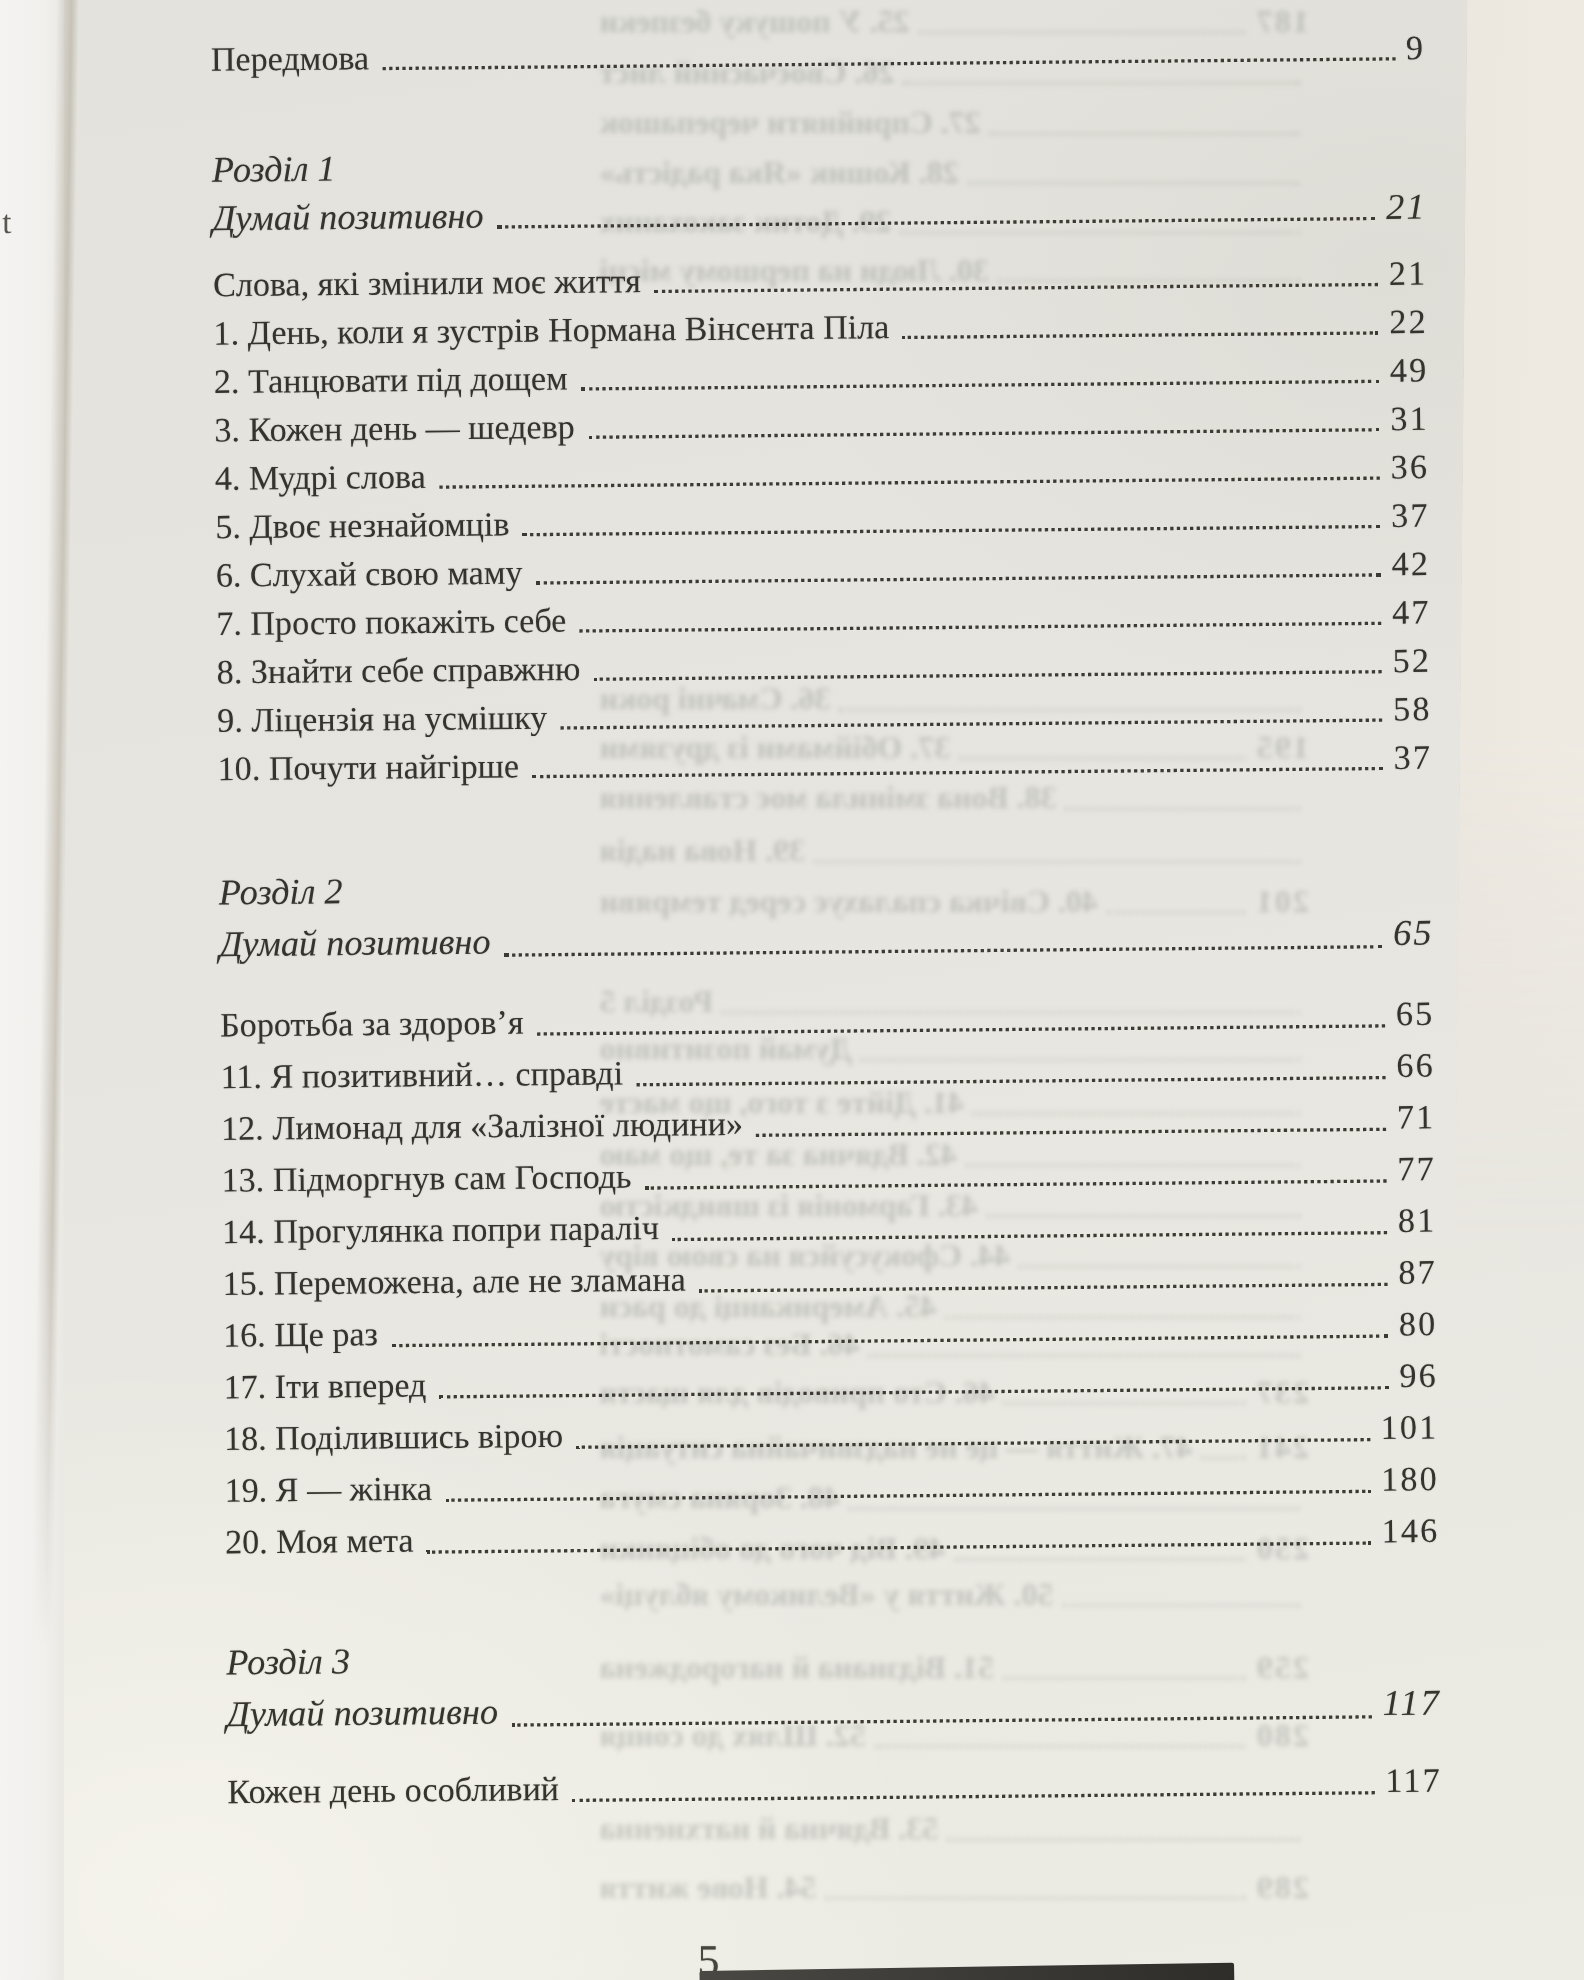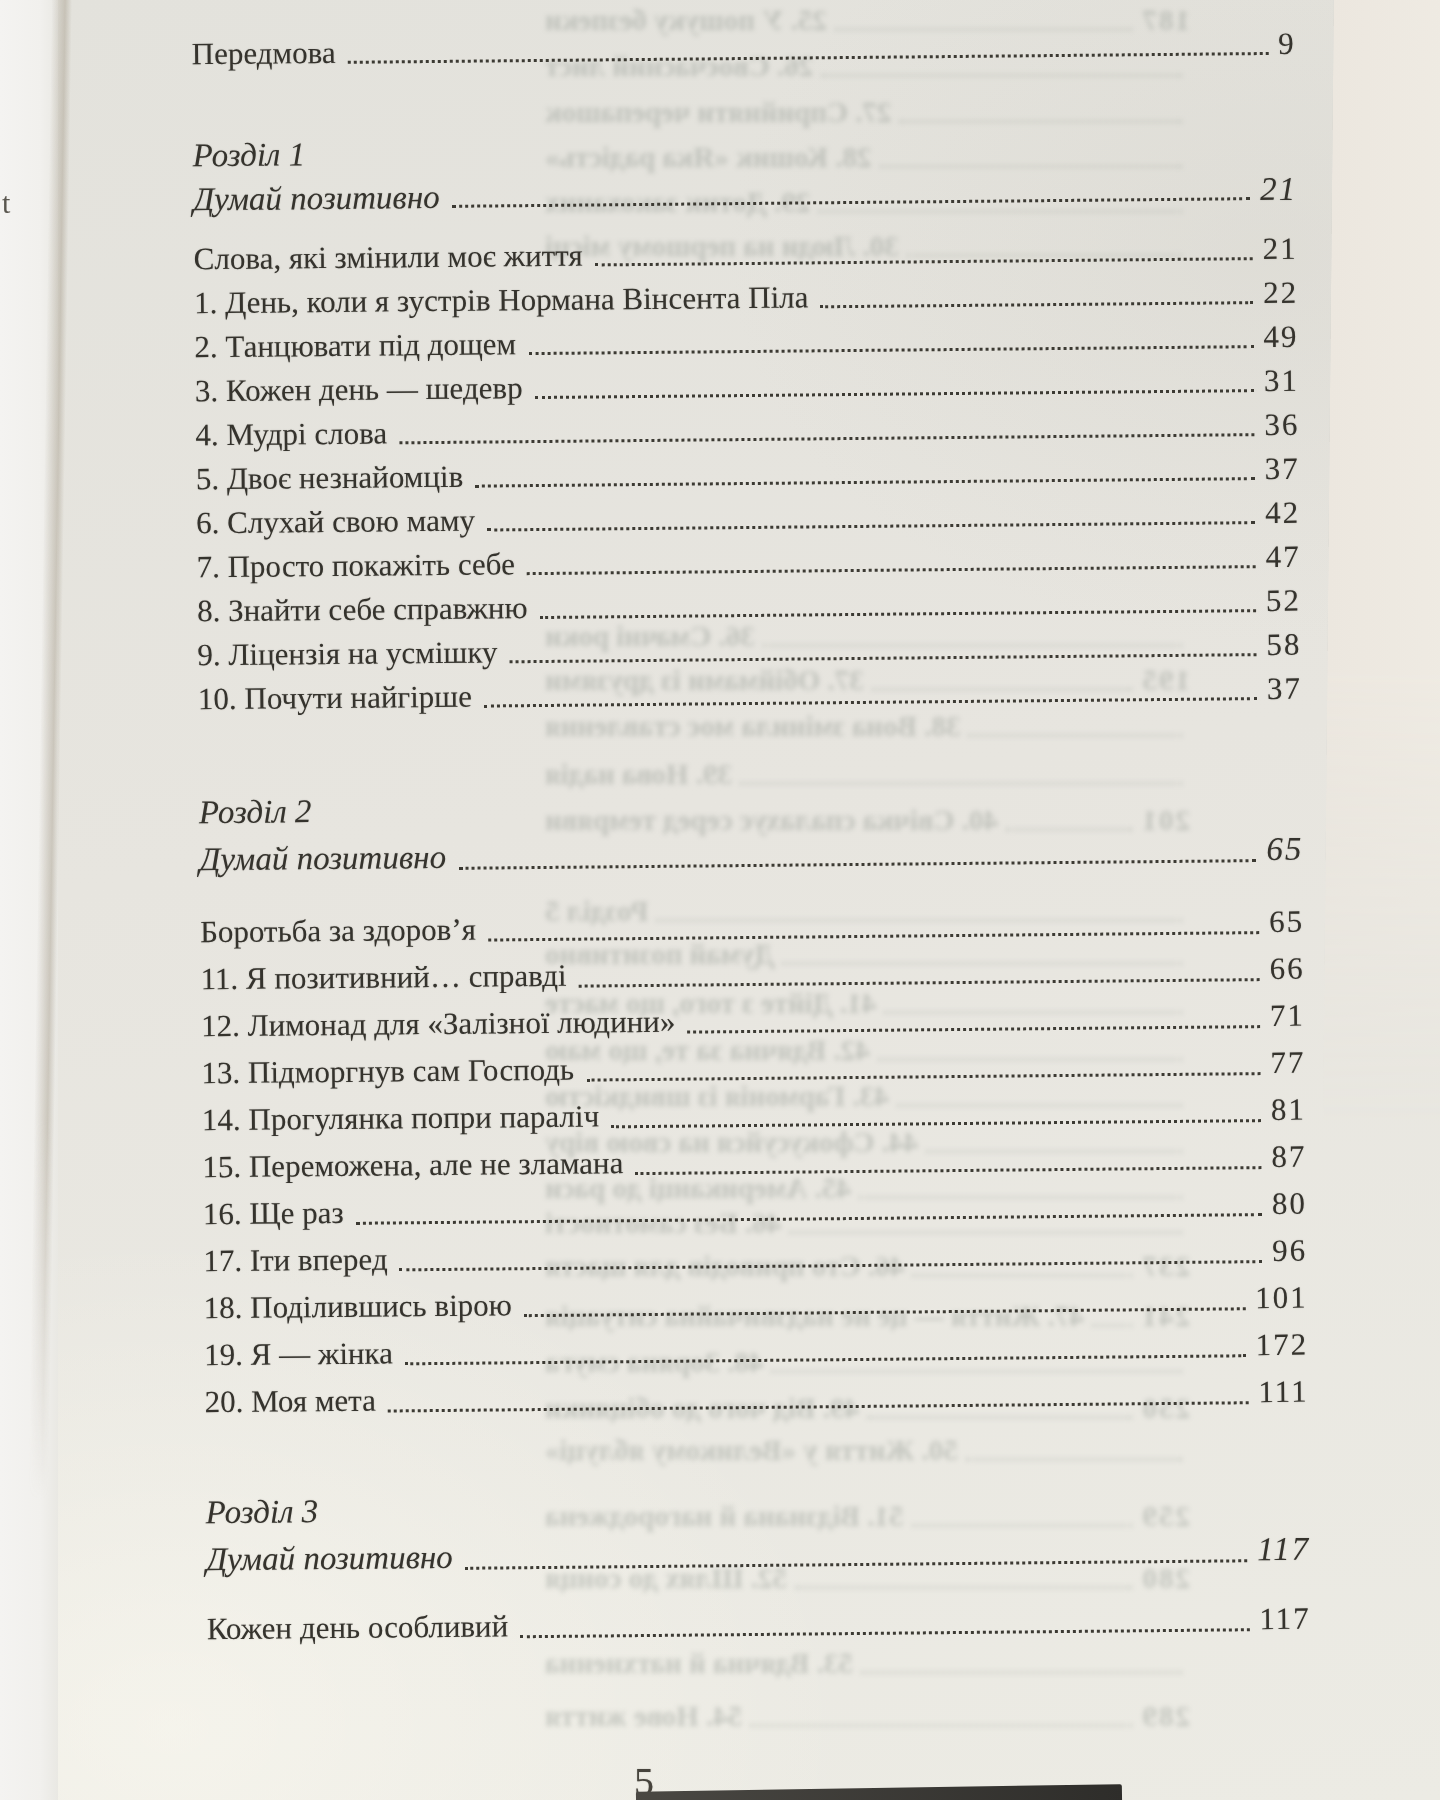--- a/index.html
+++ b/index.html
@@ -317,26 +317,26 @@
         <span class="pg">96</span>
       </div>
       <div class="row">
         <span class="t">18. Поділившись вірою</span>
         <span class="dots"></span>
         <span class="pg">101</span>
       </div>
       <div class="row">
         <span class="t">19. Я — жінка</span>
         <span class="dots"></span>
-        <span class="pg">172</span>
+        <span class="pg">180</span>
       </div>
       <div class="row">
         <span class="t">20. Моя мета</span>
         <span class="dots"></span>
-        <span class="pg">111</span>
+        <span class="pg">146</span>
       </div>
     </div>
     <div class="sec3">
       <div class="chap">
         <div class="row">
           <span class="t">Розділ 3</span>
         </div>
         <div class="row">
           <span class="t">Думай позитивно</span>
           <span class="dots"></span>

